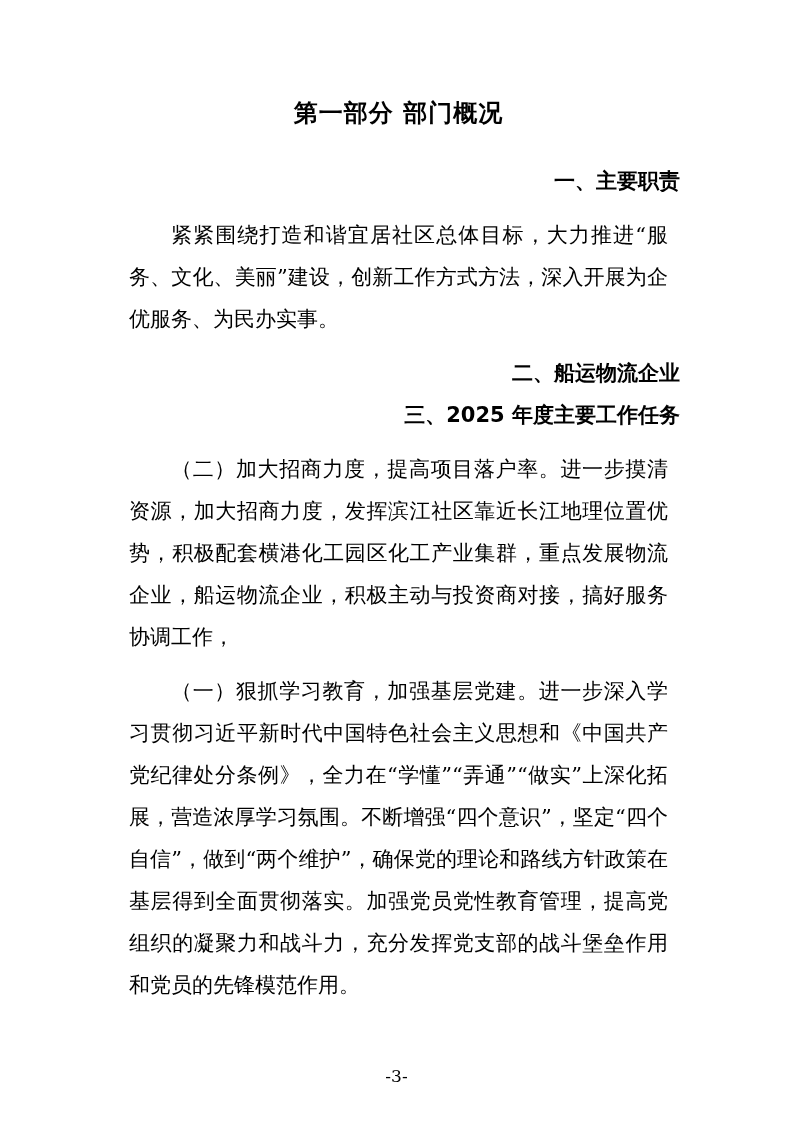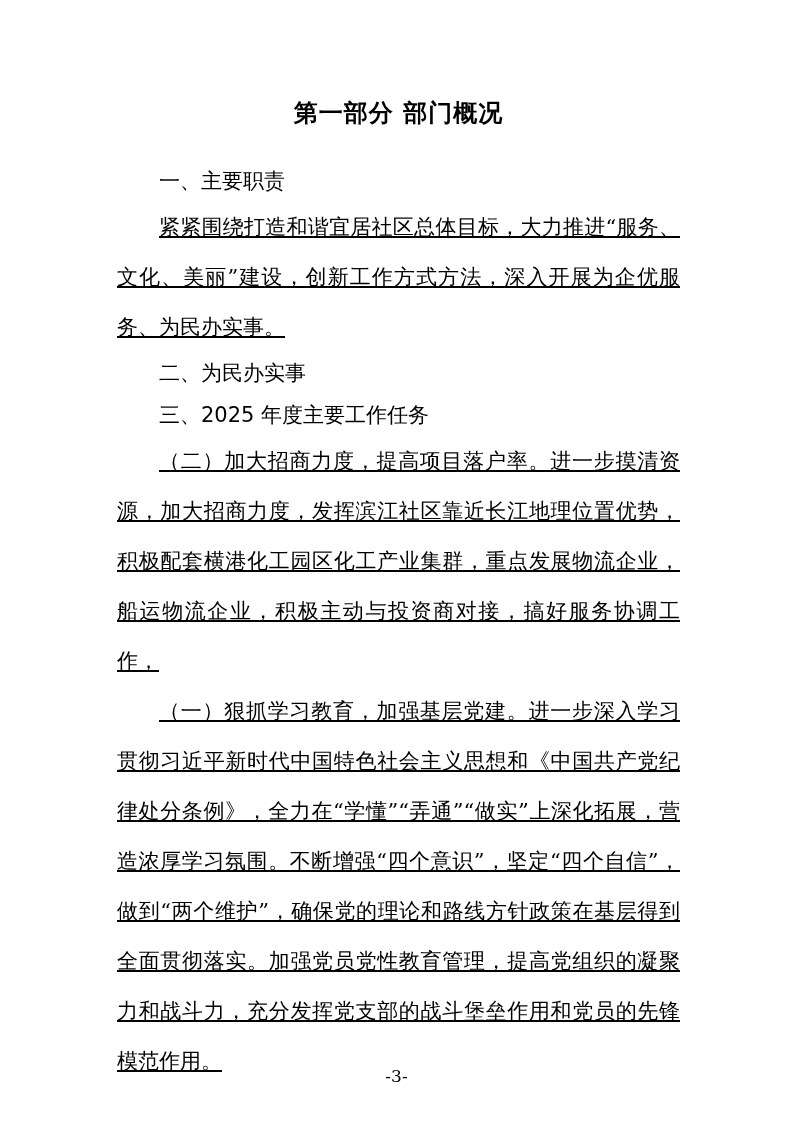--- a/index.html
+++ b/index.html
@@ -30,34 +30,34 @@
     line-height: 30px;
     text-align: center;
     letter-spacing: 1px;
     margin: 0 0 32px 0;
   }
   .section {
     margin: 0;
   }
   .heading {
     font-family: "DejaVu Sans", "Liberation Sans", sans-serif;
-    font-weight: normal;
+    font-weight: bold;
     font-size: 21px;
     line-height: 42px;
     text-indent: 2em;
     margin: 0;
+    text-align: right;
   }
   .body-para {
     font-size: 21px;
-    line-height: 50px;
+    line-height: 42px;
     text-indent: 2em;
     text-align: justify;
-    margin: 0;
+    margin: 12px;
     word-break: break-all;
-    text-decoration: underline;
   }
   .page-footer {
     position: absolute;
     top: 1064px;
     left: 0;
     width: 793px;
     text-align: center;
     font-size: 17px;
     line-height: 24px;
     font-family: "DejaVu Serif", "Liberation Serif", serif;
@@ -69,21 +69,21 @@
 <div class="page">
 
   <h1 class="doc-title">第一部分 部门概况</h1>
 
   <section class="section">
     <h2 class="heading">一、主要职责</h2>
     <p class="body-para">紧紧围绕打造和谐宜居社区总体目标，大力推进“服务、文化、美丽”建设，创新工作方式方法，深入开展为企优服务、为民办实事。</p>
   </section>
 
   <section class="section">
-    <h2 class="heading">二、为民办实事</h2>
+    <h2 class="heading">二、船运物流企业</h2>
   </section>
 
   <section class="section">
     <h2 class="heading">三、2025 年度主要工作任务</h2>
     <p class="body-para">（二）加大招商力度，提高项目落户率。进一步摸清资源，加大招商力度，发挥滨江社区靠近长江地理位置优势，积极配套横港化工园区化工产业集群，重点发展物流企业，船运物流企业，积极主动与投资商对接，搞好服务协调工作，</p>
     <p class="body-para">（一）狠抓学习教育，加强基层党建。进一步深入学习贯彻习近平新时代中国特色社会主义思想和《中国共产党纪律处分条例》，全力在“学懂”“弄通”“做实”上深化拓展，营造浓厚学习氛围。不断增强“四个意识”，坚定“四个自信”，做到“两个维护”，确保党的理论和路线方针政策在基层得到全面贯彻落实。加强党员党性教育管理，提高党组织的凝聚力和战斗力，充分发挥党支部的战斗堡垒作用和党员的先锋模范作用。</p>
   </section>
 
   <div class="page-footer">-3-</div>
 

